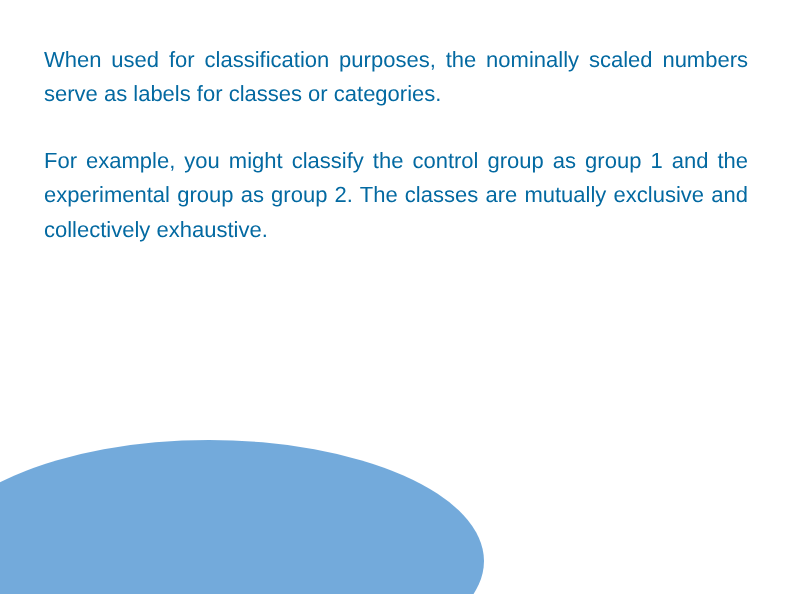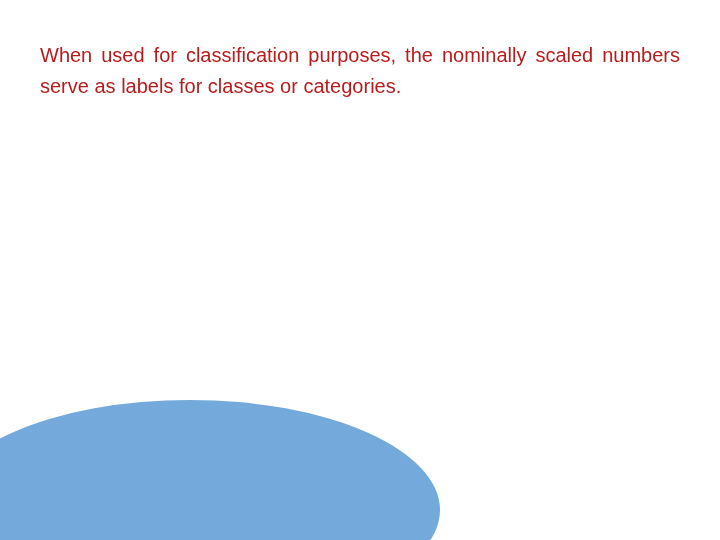--- a/index.html
+++ b/index.html
@@ -42,25 +42,26 @@
     }
 
     .content-area {
       position: relative;
       z-index: 1;
     }
 
     .paragraph {
       font-size: 20px;
       line-height: 1.55;
-      color: #b91c1c;
+      color: #0369a1;
       text-align: justify;
       margin-bottom: 30px;
     }
   </style>
 </head>
 <body>
 
 <div class="slide-container">
   <div class="content-area">
     <p class="paragraph">When  used  for  classification  purposes,  the nominally  scaled  numbers  serve  as  labels  for classes or categories.</p>
+    <p class="paragraph">For  example,  you  might  classify  the  control group  as  group  1  and  the  experimental  group as  group  2.  The  classes  are  mutually  exclusive and collectively exhaustive.</p>
   </div>
 </div>
 
 </body></html>

